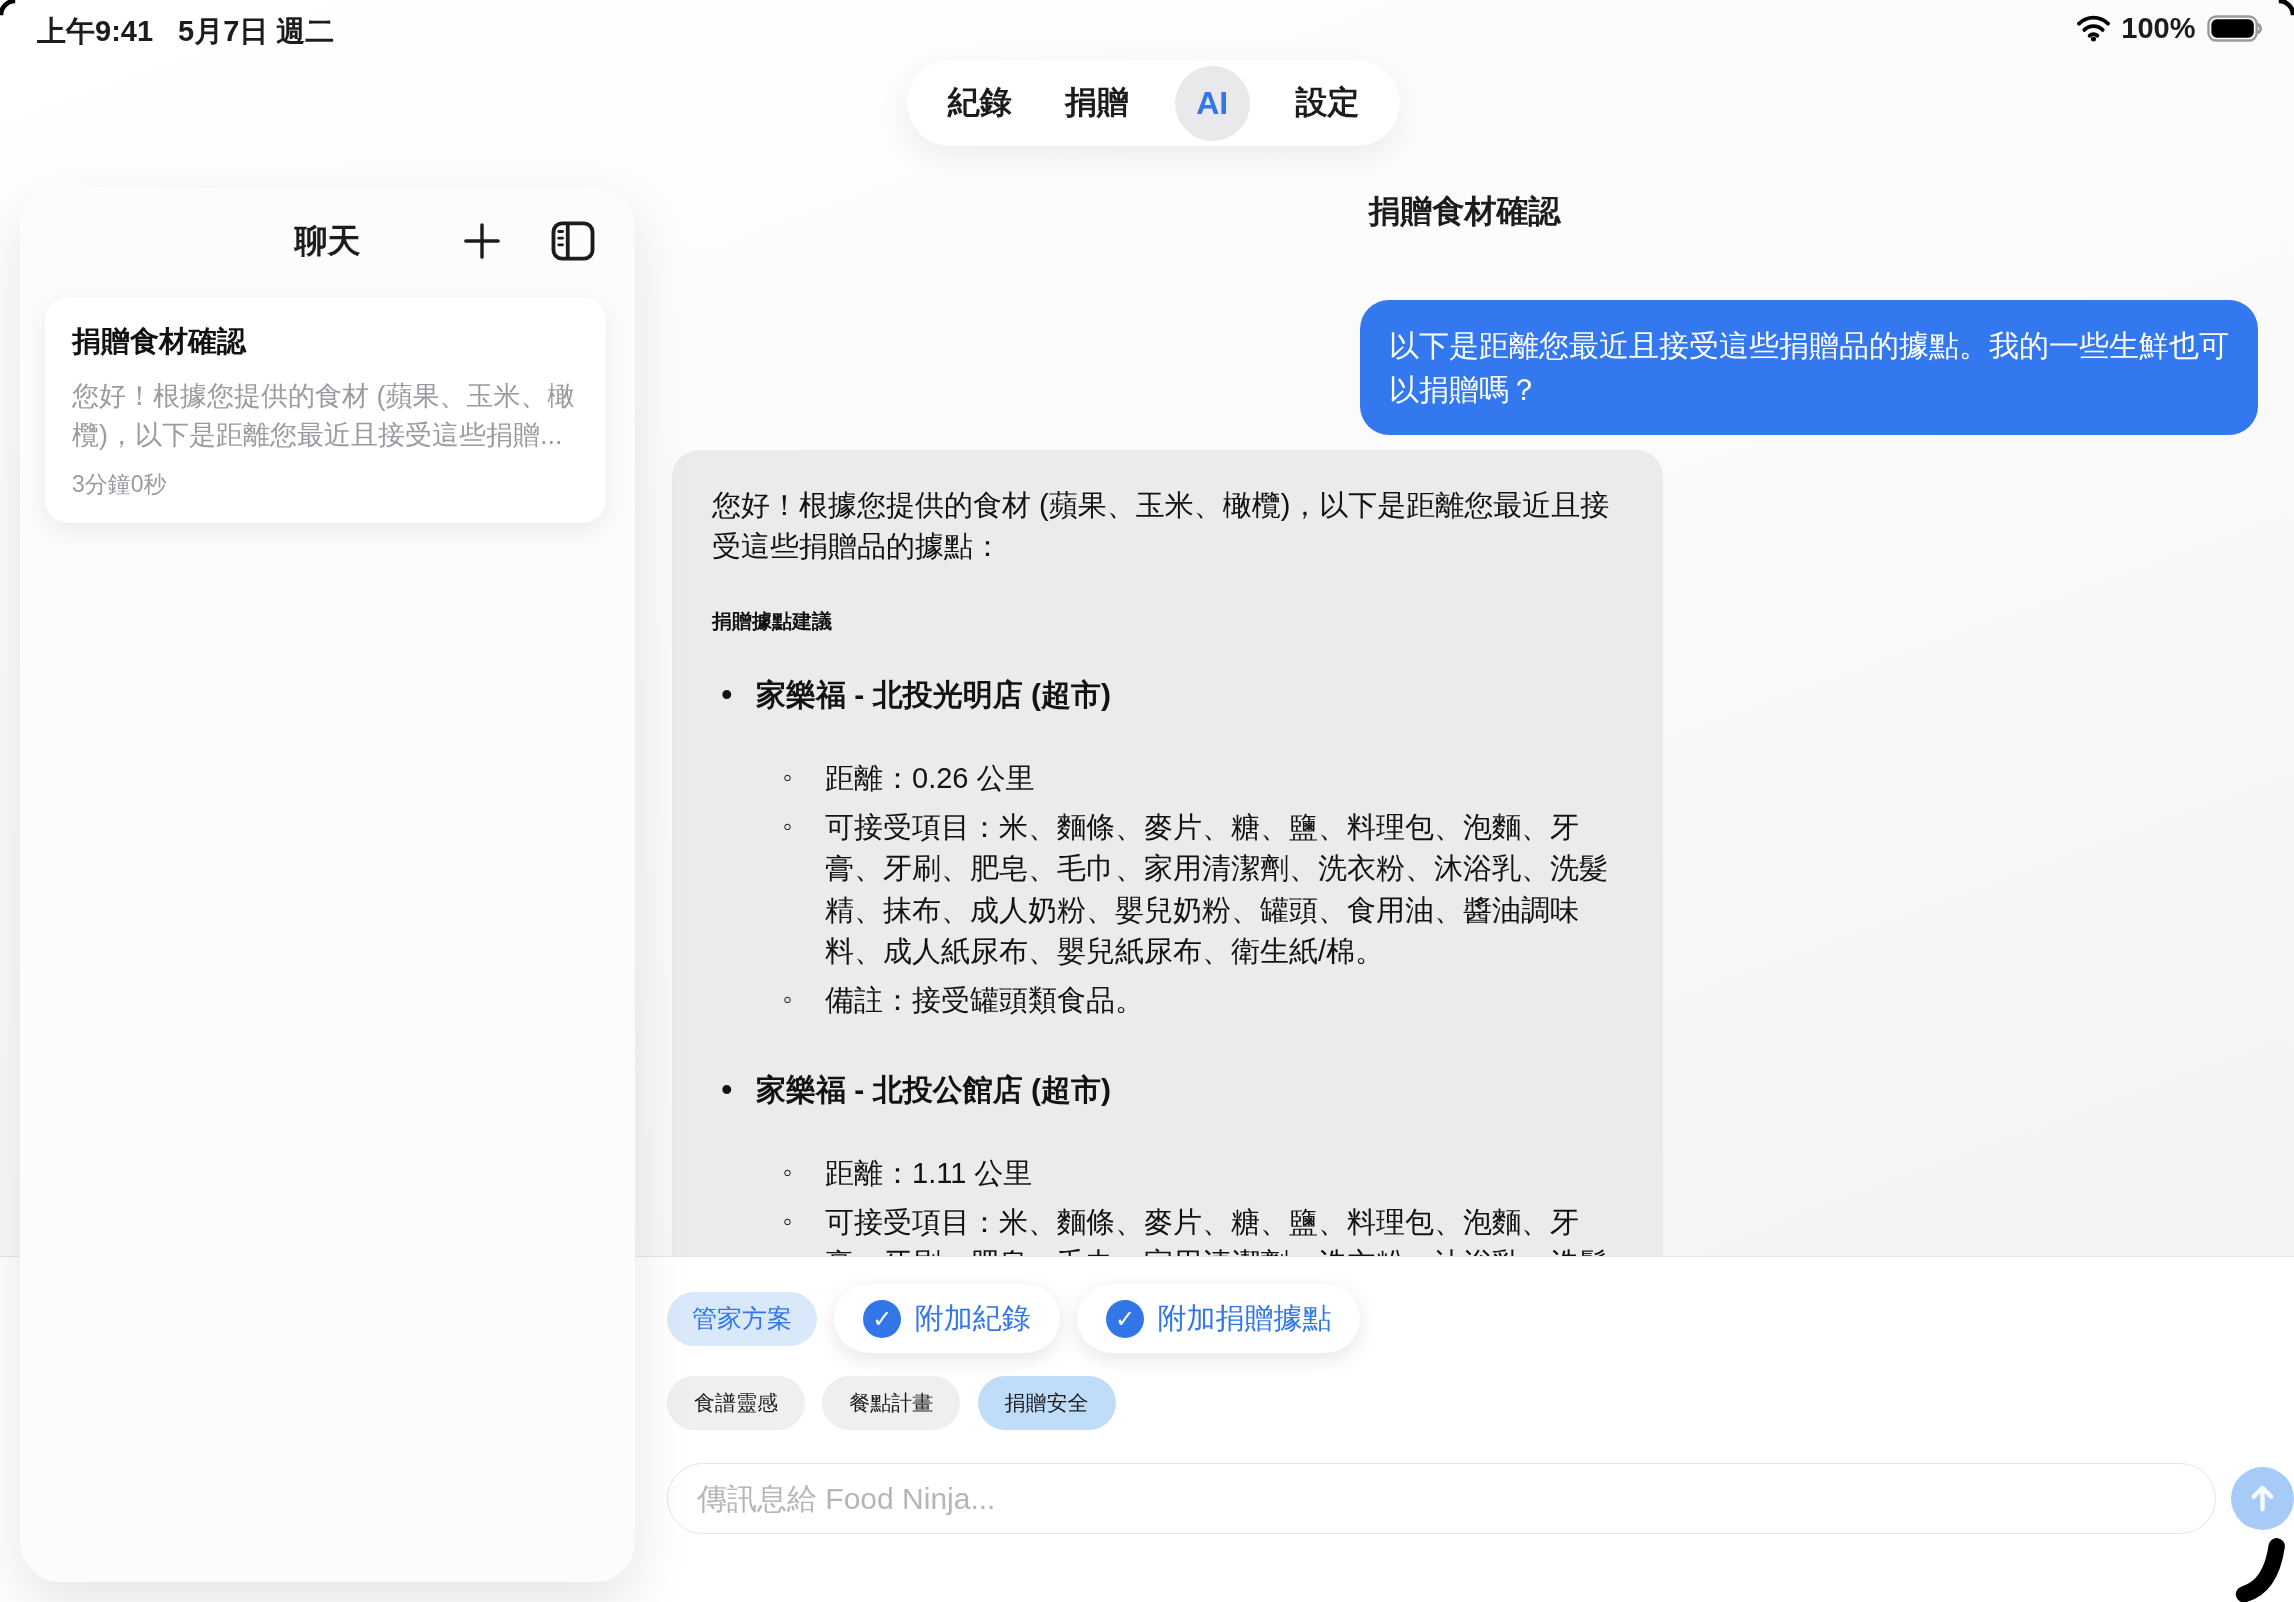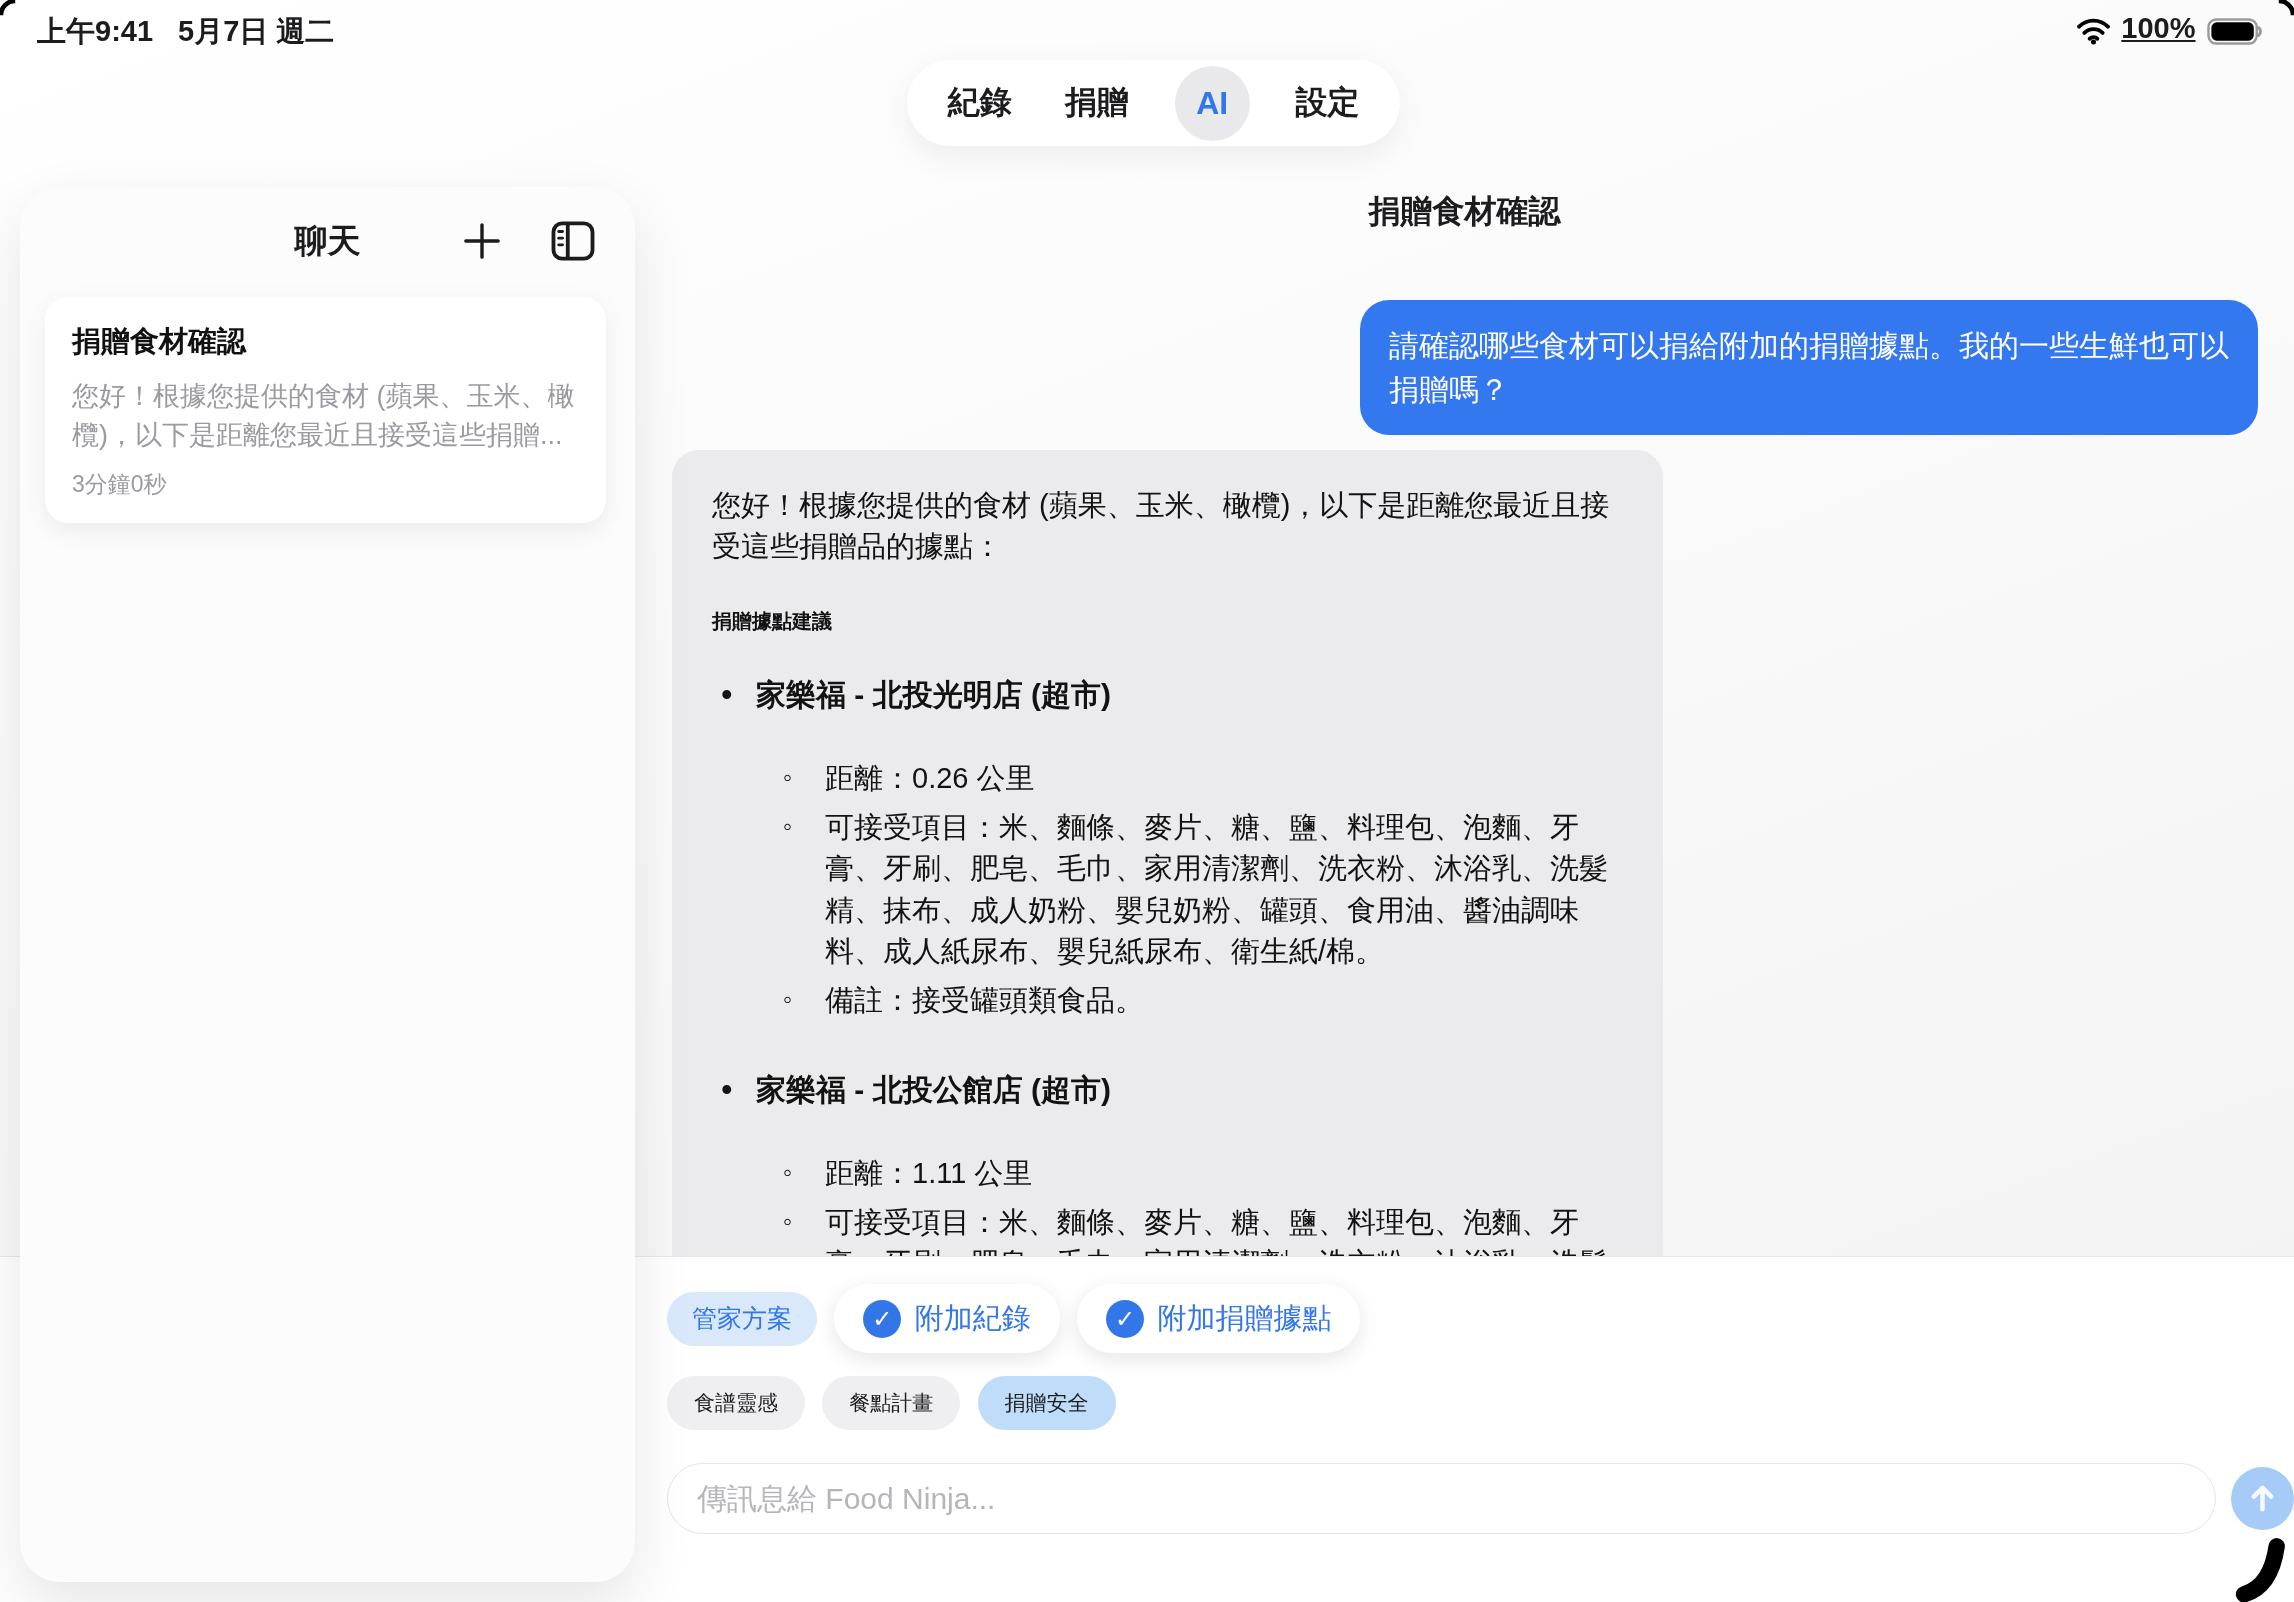--- a/index.html
+++ b/index.html
@@ -5,21 +5,21 @@
   html,body{margin:0;padding:0;}
   body{
     width:2294px;height:1602px;position:relative;overflow:hidden;
     font-family:"Liberation Sans","DejaVu Sans",sans-serif;
     background:linear-gradient(160deg,#ffffff 0%,#fafafa 45%,#f1f1f3 100%);
     color:#1c1c1e;
   }
   
   .status-bar{position:absolute;top:0;left:0;right:0;height:60px;z-index:60;padding-left:45px;}
   .status-left{position:absolute;left:37px;top:11.5px;font-size:29px;font-weight:700;display:flex;gap:25px;}
-  .status-right{position:absolute;right:31px;top:11.5px;display:flex;align-items:flex-end;gap:11.5px;font-size:29px;font-weight:700;text-decoration:underline;}
+  .status-right{position:absolute;right:31px;top:11.5px;display:flex;align-items:center;gap:11.5px;font-size:29px;font-weight:700;}
   .corner-tick{position:absolute;z-index:70;}
   
   .top-nav{
     position:absolute;left:907px;top:60px;height:86px;z-index:55;
     background:#ffffff;border-radius:43px;display:flex;align-items:center;
     padding:0 33px;gap:38px;box-shadow:0 9.6px 33px rgba(0,0,0,0.07);
   }
   .tab{height:75px;display:flex;align-items:center;justify-content:center;padding:0 7.7px;cursor:pointer;}
   .tab-label{font-size:32px;font-weight:700;color:#1c1c1e;}
   .tab.active{width:75px;padding:0;background:#e9e9eb;border-radius:50%;}
@@ -179,21 +179,21 @@
     <div class="chat-card">
       <div class="chat-card-title">捐贈食材確認</div>
       <div class="chat-card-preview">您好！根據您提供的食材 (蘋果、玉米、橄欖)，以下是距離您最近且接受這些捐贈...</div>
       <div class="chat-card-time">3分鐘0秒</div>
     </div>
 
 </aside>
 
 <div class="chat-title">捐贈食材確認</div>
 
-<div class="user-bubble">請確認哪些食材可以捐給附加的捐贈據點。我的一些生鮮也可以捐贈嗎？</div>
+<div class="user-bubble">以下是距離您最近且接受這些捐贈品的據點。我的一些生鮮也可以捐贈嗎？</div>
 
 <div class="assistant-bubble">
   <div class="assistant-intro">您好！根據您提供的食材 (蘋果、玉米、橄欖)，以下是距離您最近且接受這些捐贈品的據點：</div>
   <div class="assistant-heading">捐贈據點建議</div>
   <ul class="stores">
 
       <li class="store">
         <div class="store-name">家樂福 - 北投光明店 (超市)</div>
         <ul class="store-details">
           <li class="detail">距離：0.26 公里</li>

